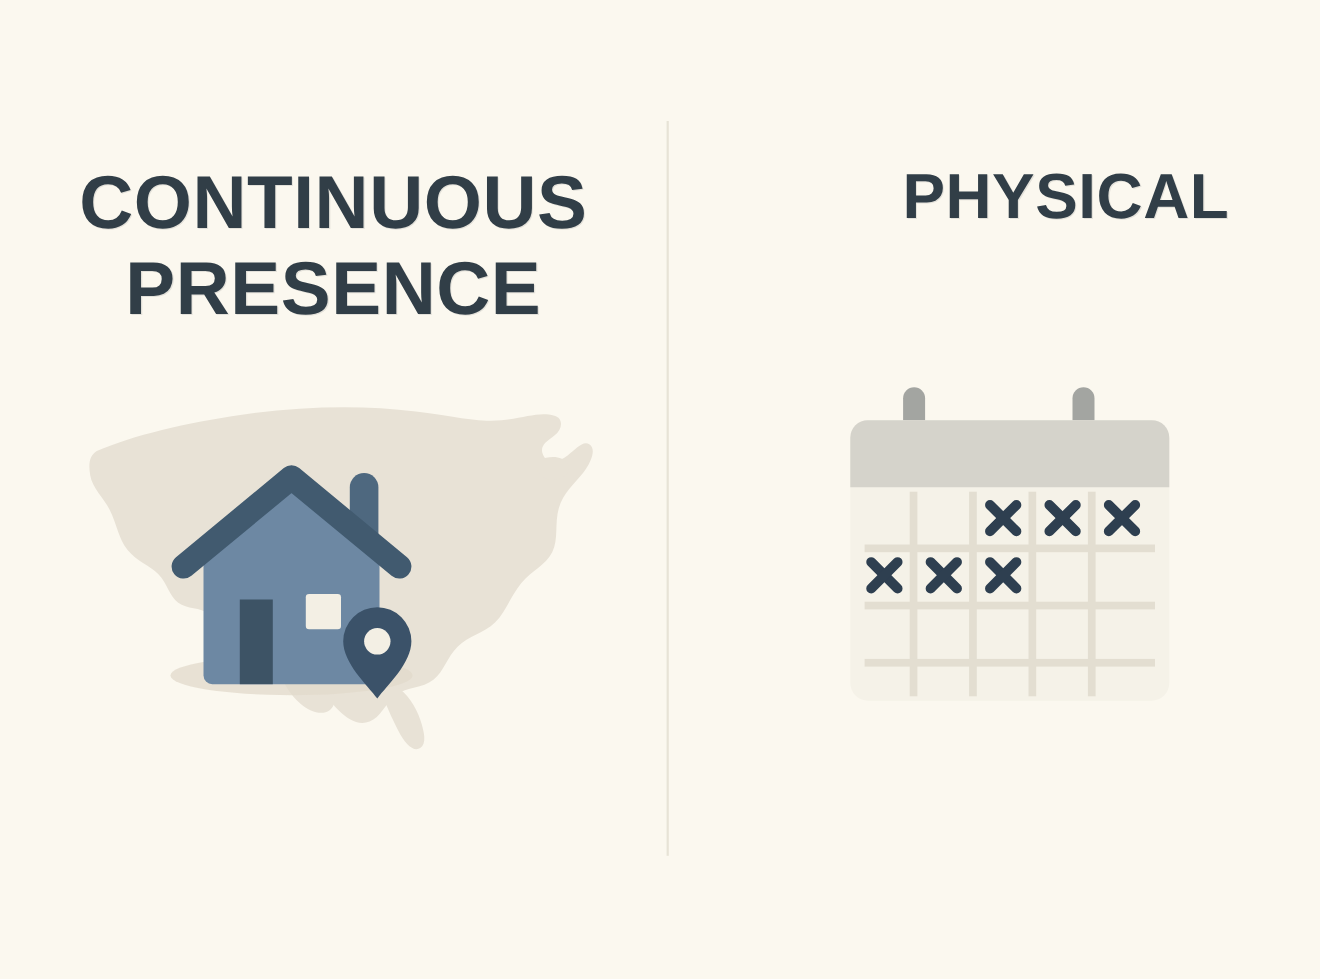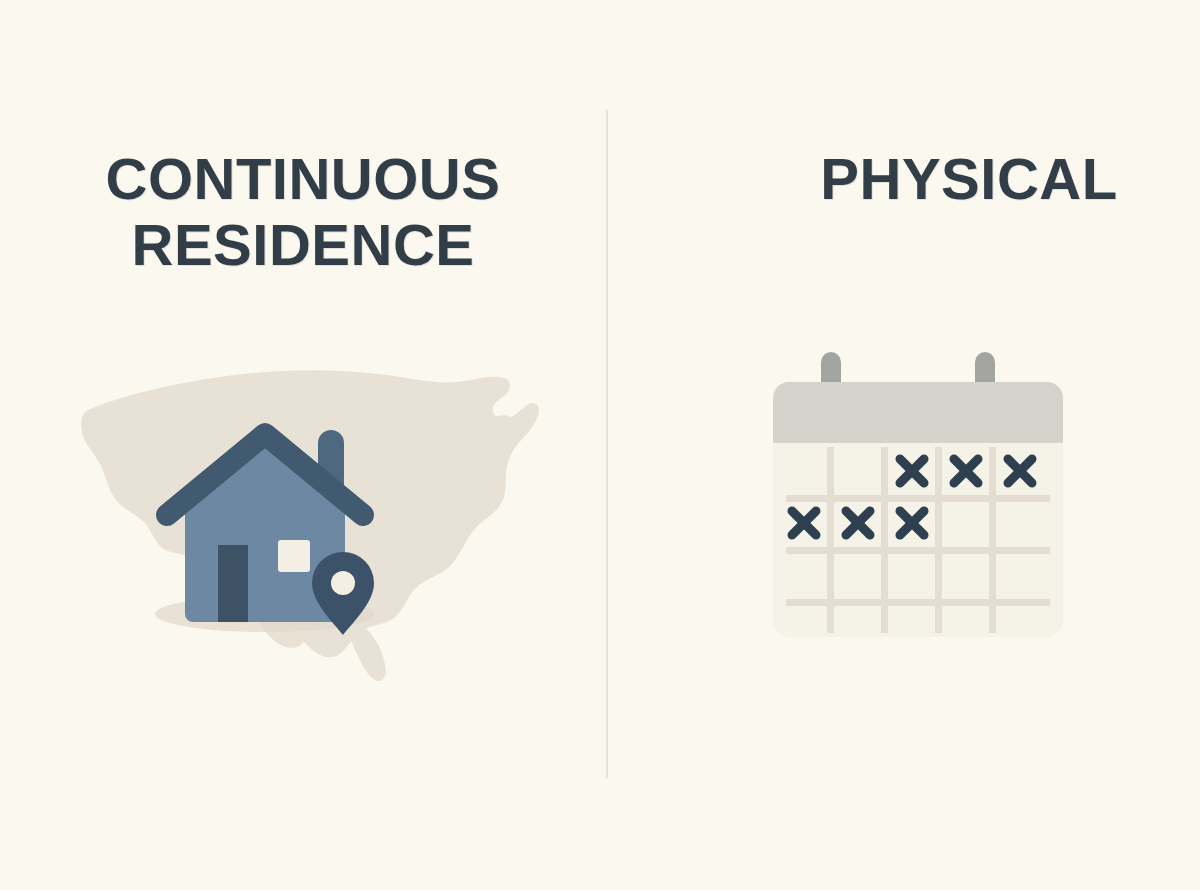--- a/index.html
+++ b/index.html
@@ -44,21 +44,21 @@
     width: 100%;
     text-align: center;
     color: #313e47;
     font-weight: 700;
     letter-spacing: 0.5px;
     line-height: 1.14;
     text-shadow: 1px 1px 0 rgba(120,120,120,0.18);
   }
   .title-left {
     top: 146px;
-    font-size: 58px;
+    font-size: 68px;
     padding-right: 0;
     box-sizing: border-box;
   }
   .title-right {
     top: 146px;
     font-size: 58px;
     padding-left: 22px;
     box-sizing: border-box;
   }
   .title .line { display: block; }
@@ -82,21 +82,21 @@
 </style>
 </head>
 <body>
 
 <div id="canvas">
 
   <div class="panel panel-left">
 
     <div class="title title-left">
       <span class="line">CONTINUOUS</span>
-      <span class="line">RESIDENCE</span>
+      <span class="line">PRESENCE</span>
     </div>
 
     <div class="art art-left">
       <svg viewBox="0 0 490 340" xmlns="http://www.w3.org/2000/svg">
 
         <g>
           <path fill="#e8e2d6" d="M28 58
                C 60 44, 110 32, 160 25
                C 215 17, 270 16, 318 22
                C 352 26, 372 32, 396 30

